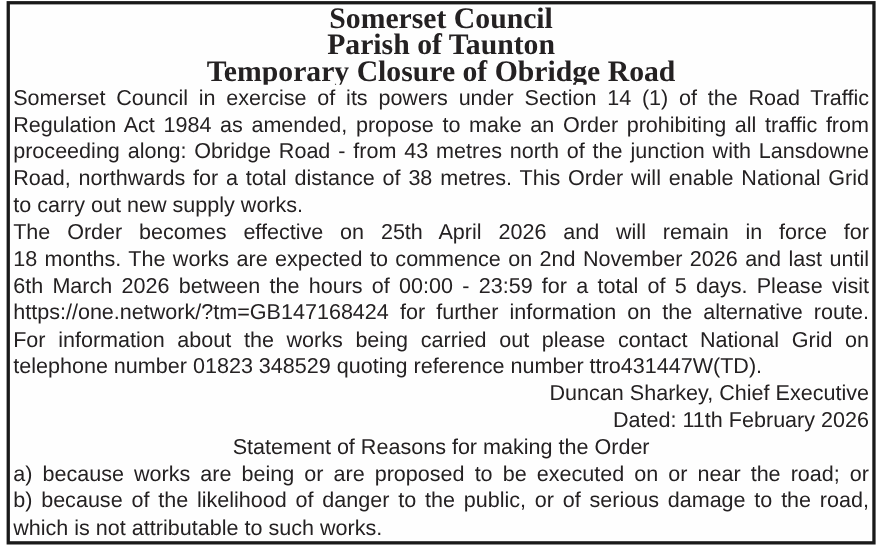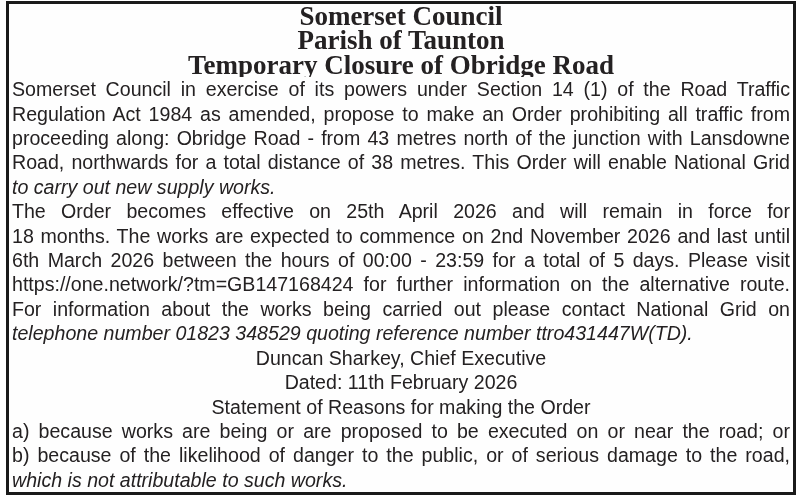--- a/index.html
+++ b/index.html
@@ -27,22 +27,22 @@
   .ln {
     width: 100%;
     overflow: hidden;
   }
   .b {
     font-weight: 700;
     font-size: 27px;
     font-family: Liberation Serif, serif;
   }
   .c { text-align: center; }
-  .r { text-align: center; }
-  .l { text-align: left; font-style: italic; }
+  .r { text-align: right; }
+  .l { text-align: left; }
   .j {
     text-align: justify;
     text-align-last: justify;
     -moz-text-align-last: justify;
   }
 </style>
 </head>
 <body>
 
 <div class="doc">

